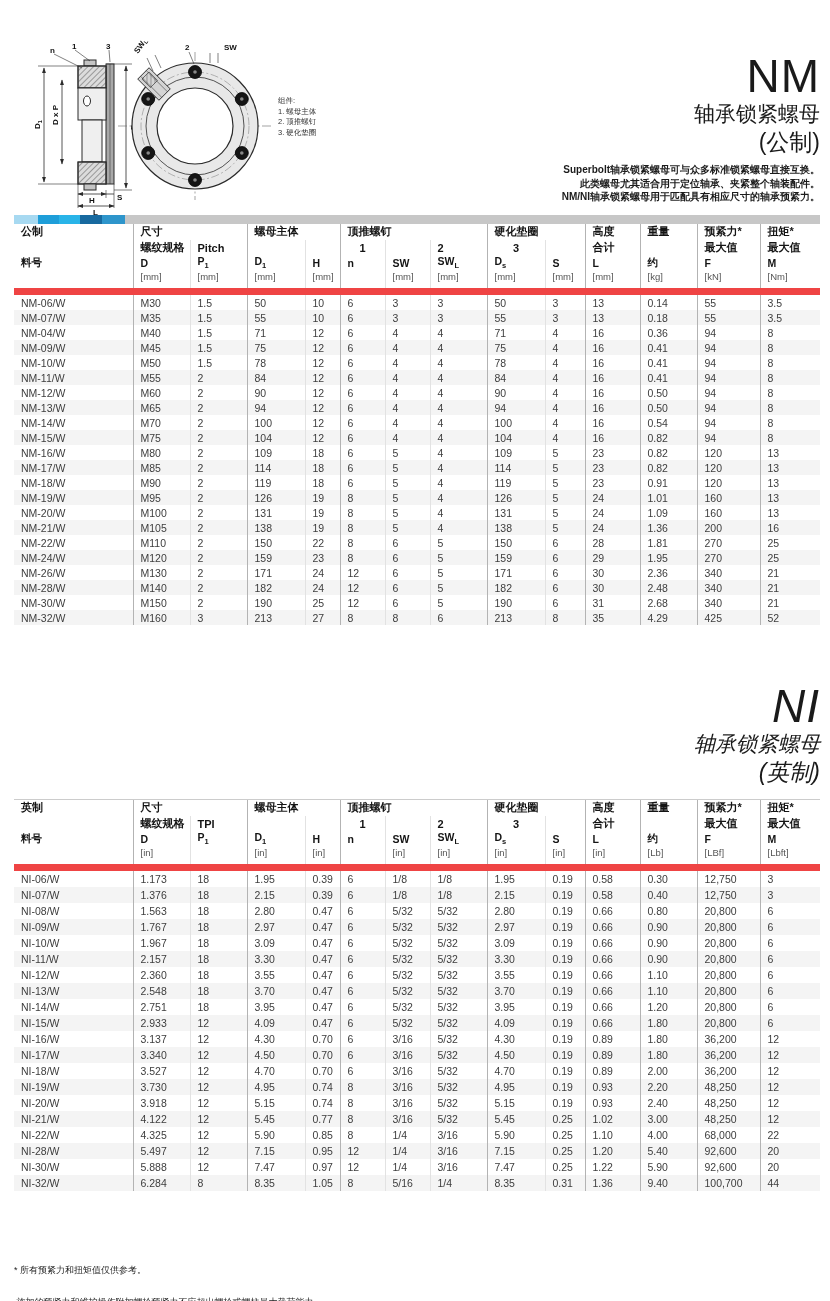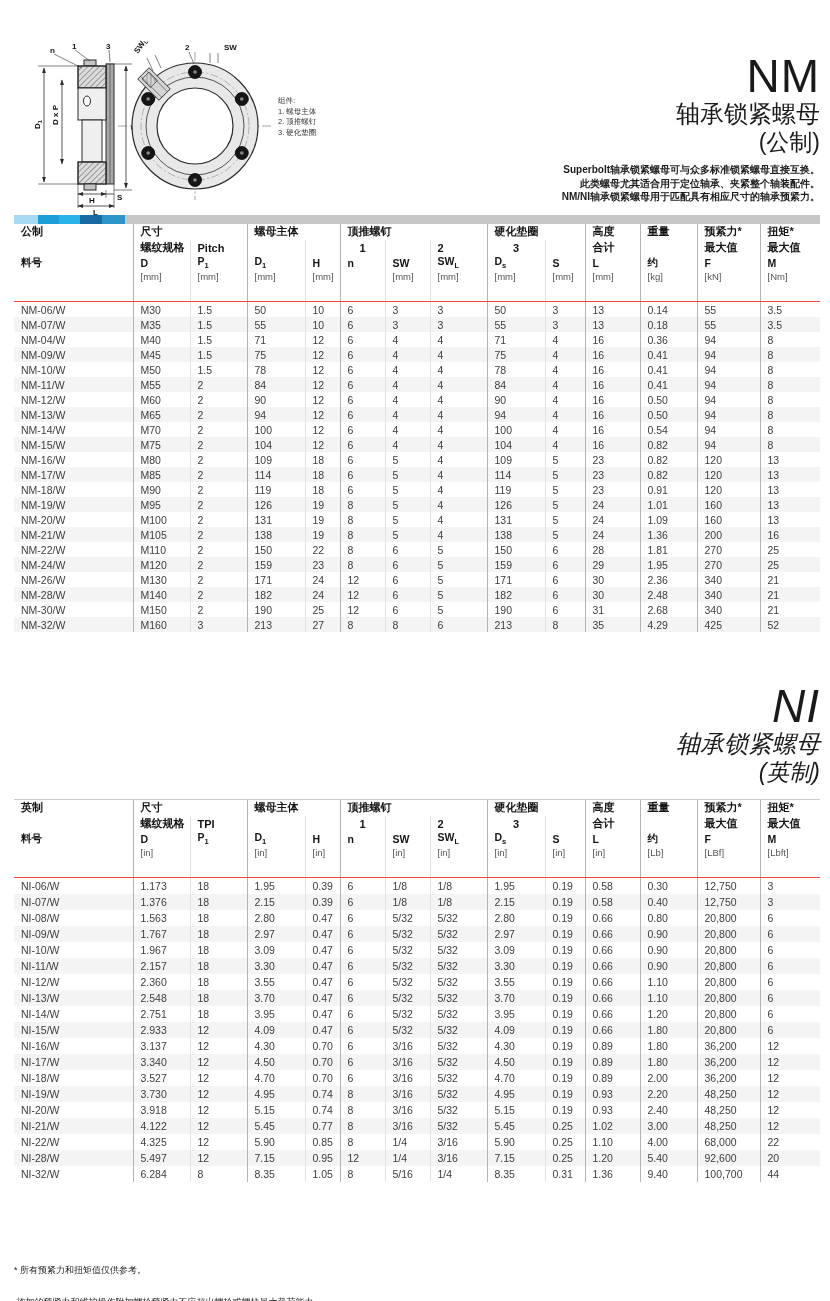--- a/index.html
+++ b/index.html
@@ -2,38 +2,38 @@
 <html><head>
 <meta charset="utf-8">
 <style>
   html,body{margin:0;padding:0;background:#ffffff;}
   body{width:830px;height:1301px;position:relative;font-family:"Liberation Sans",sans-serif;overflow:hidden;}
   .abs{position:absolute;}
 
   
   .title-block{right:10px;text-align:right;color:#1a1a1a;}
   .brand{font-size:46px;line-height:48px;font-weight:400;letter-spacing:1px;}
-  .cn-title{font-size:24px;line-height:28px;font-weight:400;}
+  .cn-title{font-size:21px;line-height:28px;font-weight:400;}
   .cn-sub{font-size:23px;line-height:28px;font-weight:400;}
   .desc{margin-top:7px;font-size:10px;line-height:13.5px;font-weight:600;color:#1c1c1c;}
 
   
   .bar{display:flex;height:9px;width:806px;}
   .bar div{height:9px;}
 
   
   .tbl-wrap{width:806px;}
   table{border-collapse:collapse;table-layout:fixed;width:806px;}
   th,td{text-align:left;padding:0 0 0 7px;margin:0;white-space:nowrap;overflow:hidden;font-weight:normal;}
   .bl{border-left:1px solid #e2e2e2;}
   .bg{border-left:1px solid #b3b3b3;}
   tr.ra th{font-size:11px;font-weight:bold;color:#141414;padding-top:0;padding-bottom:1px;vertical-align:bottom;}
   tr.rb th{font-size:11px;font-weight:bold;color:#141414;height:14px;}
   tr.rc th{font-size:10.5px;font-weight:bold;color:#141414;height:14px;}
-  tr.rd th{font-size:9.5px;font-weight:normal;color:#555;height:13px;padding-bottom:18px;border-bottom:1px solid #ef4444;}
+  tr.rd th{font-size:9.5px;font-weight:normal;color:#555;height:13px;padding-bottom:5px;border-bottom:7px solid #ef4444;}
   sub{font-size:7.5px;}
   tbody td{font-size:10.5px;color:#3d3d3d;height:15px;}
   .ni-tbl tbody td{height:16px;}
   tbody tr:nth-child(even){background:#f4f4f4;}
   .ac{text-align:center;padding-left:0;}
   .ni-border-top{border-top:1px solid #cccccc;}
 
   
   .components{font-size:7.5px;line-height:10.5px;color:#333;}
 
@@ -983,20 +983,36 @@
           <td class="bl">1/4</td>
           <td class="bl">3/16</td>
           <td class="bg">7.15</td>
           <td class="bl">0.25</td>
           <td class="bg">1.20</td>
           <td class="bg">5.40</td>
           <td class="bg">92,600</td>
           <td class="bg">20</td>
         </tr>
         <tr>
+          <td>NI-30/W</td>
+          <td class="bg">5.888</td>
+          <td class="bl">12</td>
+          <td class="bg">7.47</td>
+          <td class="bl">0.97</td>
+          <td class="bg">12</td>
+          <td class="bl">1/4</td>
+          <td class="bl">3/16</td>
+          <td class="bg">7.47</td>
+          <td class="bl">0.25</td>
+          <td class="bg">1.22</td>
+          <td class="bg">5.90</td>
+          <td class="bg">92,600</td>
+          <td class="bg">20</td>
+        </tr>
+        <tr>
           <td>NI-32/W</td>
           <td class="bg">6.284</td>
           <td class="bl">8</td>
           <td class="bg">8.35</td>
           <td class="bl">1.05</td>
           <td class="bg">8</td>
           <td class="bl">5/16</td>
           <td class="bl">1/4</td>
           <td class="bg">8.35</td>
           <td class="bl">0.31</td>

